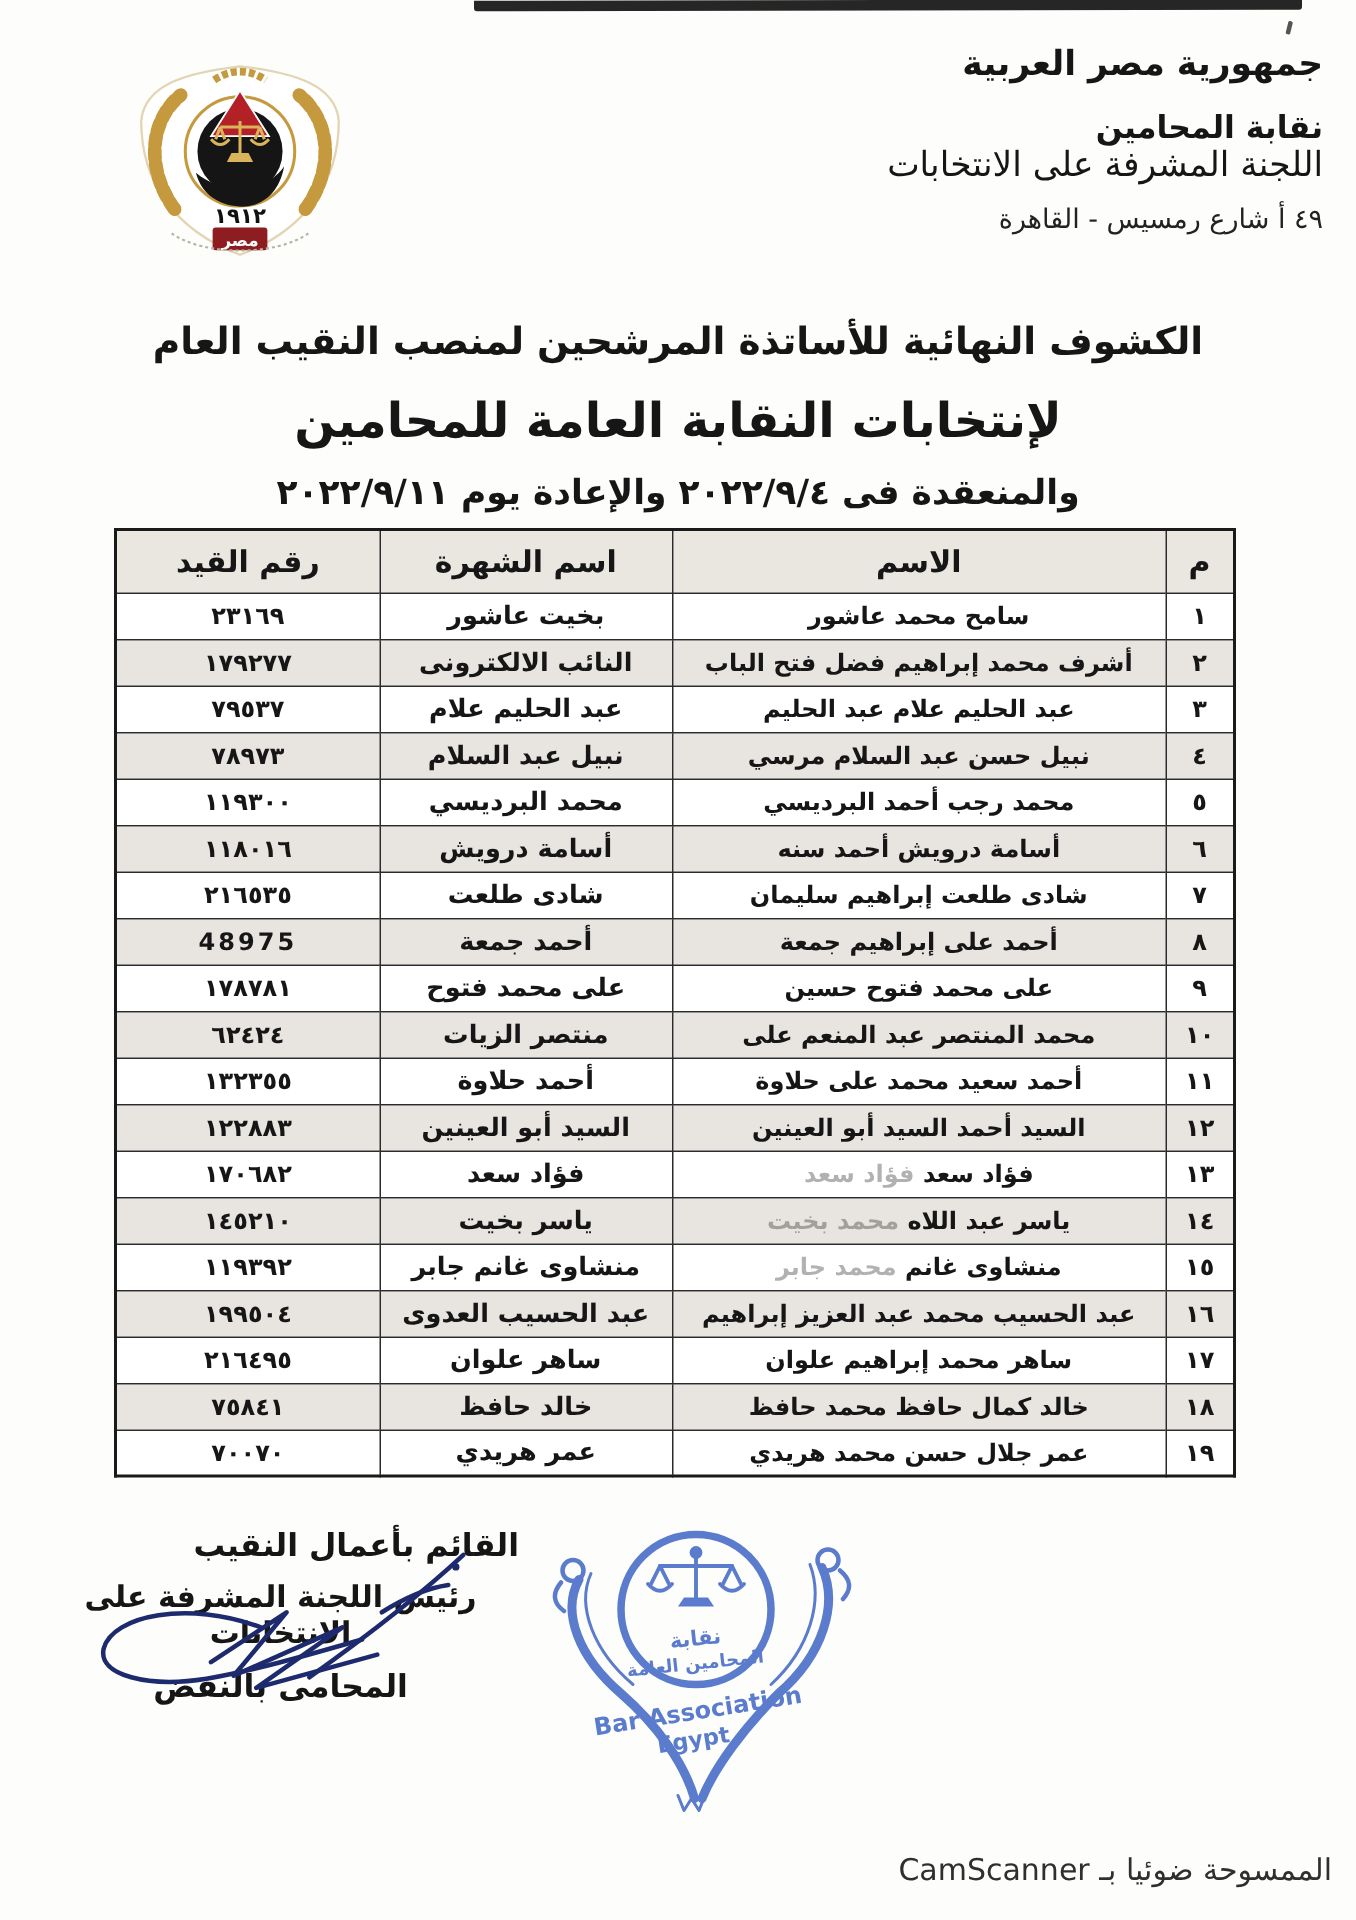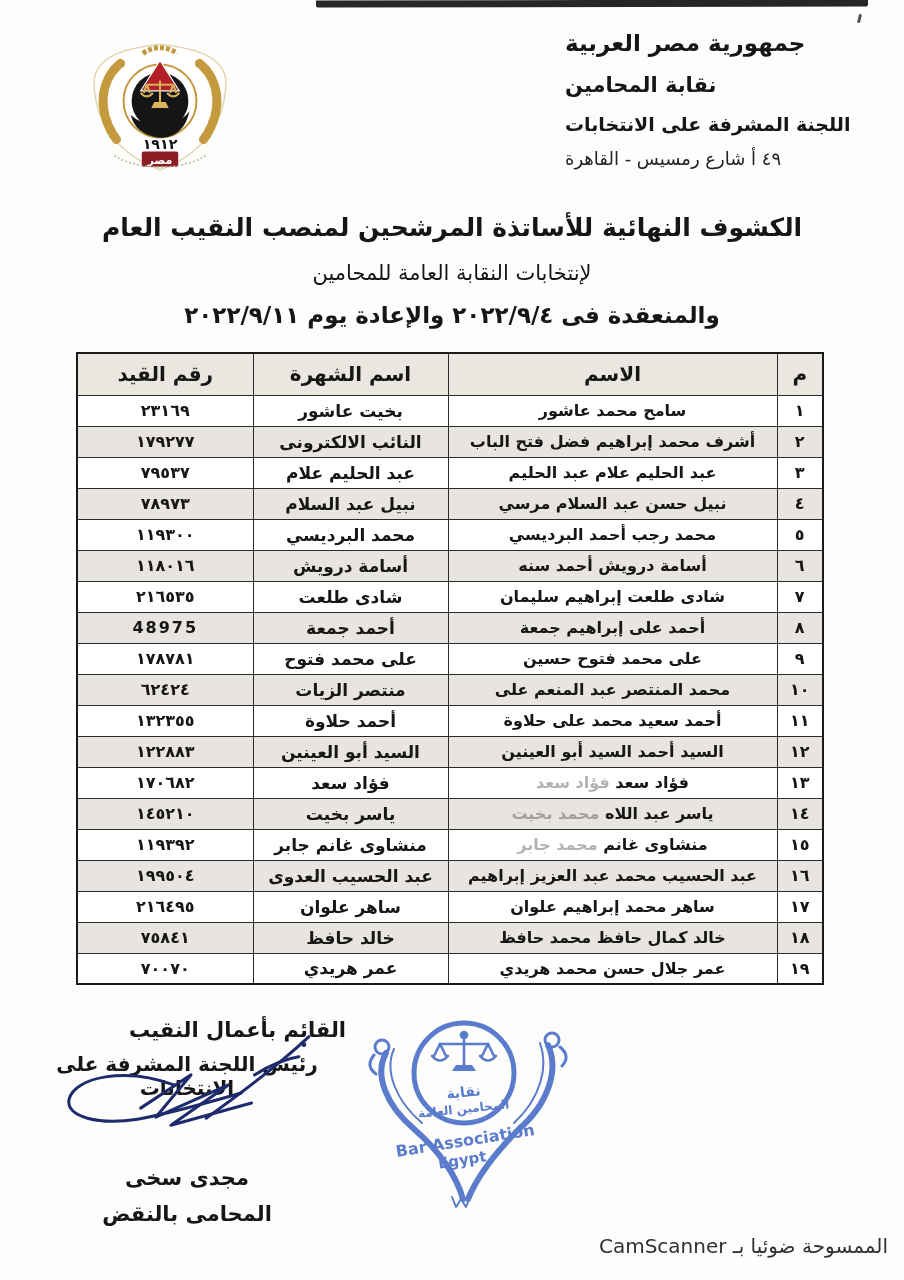--- a/index.html
+++ b/index.html
@@ -12,31 +12,31 @@
   *{box-sizing:border-box;}
   body{margin:0;background:#9a9a9a;font-family:"DejaVu Sans",sans-serif;}
   .page{
     position:relative;width:904px;height:1280px;margin:0 auto;
     background:#fdfdfb;overflow:hidden;color:#161616;
   }
   
   .scan-strip{position:absolute;left:316px;top:0;width:552px;height:7px;background:#262626;border-radius:0 0 2px 2px;transform:skewY(-.12deg);}
   .scan-tick{position:absolute;left:858px;top:14px;width:3px;height:9px;background:#555;transform:rotate(14deg);border-radius:1px;}
   
-  .letterhead{position:absolute;right:9px;top:30px;width:330px;text-align:left;direction:rtl;}
+  .letterhead{position:absolute;right:22px;top:30px;width:330px;text-align:right;direction:rtl;}
   .lh1{font-size:23px;font-weight:700;}
   .lh2{font-size:21px;font-weight:700;margin-top:17px;}
-  .lh3{font-size:19px;font-weight:700;margin-top:16px;}
+  .lh3{font-size:23px;font-weight:400;}
   .lh4{font-size:18px;font-weight:400;margin-top:13px;color:#222;}
   
   .emblem{position:absolute;left:84px;top:40px;width:152px;height:134px;}
   
   .title-block{position:absolute;left:80px;top:213px;width:744px;text-align:center;direction:rtl;}
   .t1{font-size:25px;font-weight:700;}
-  .t2{font-size:21px;font-weight:400;margin-top:19px;}
+  .t2{font-size:32px;font-weight:700;margin-top:19px;}
   .t3{font-size:23px;font-weight:700;margin-top:17px;}
   
   table.cand{
     position:absolute;left:76px;top:352px;width:746px;
     border-collapse:collapse;table-layout:fixed;direction:rtl;
     background:#fff;
   }
   table.cand td,table.cand th{
     border:1.4px solid #2b2b2b;padding:0 4px;text-align:center;vertical-align:middle;
     overflow:hidden;white-space:nowrap;
@@ -239,21 +239,20 @@
       <td class="c-name"><span>عمر جلال حسن محمد هريدي</span><span class="faded"></span></td>
       <td class="c-known">عمر هريدي</td>
       <td class="c-reg">٧٠٠٧٠</td>
     </tr>
       </tbody>
   </table>
 
   <div class="sig-block">
     <div class="sg1">القائم بأعمال النقيب</div>
     <div class="sg2">رئيس اللجنة المشرفة على الانتخابات</div>
-    <div class="sg-name">مجدى سخى</div>
     <div class="sg-role">المحامى بالنقض</div>
   </div>
 
   <svg class="sig-svg" viewBox="0 0 260 120">
     <g fill="none" stroke="var(--ink-blue)" stroke-width="3" stroke-linecap="round" stroke-linejoin="round">
       <path d="M150,85 C185,60 222,32 252,4"></path>
       <path d="M118,52 C70,34 20,44 14,66 C10,84 44,92 82,86 C116,80 150,70 185,60"></path>
       <path d="M85,75 L135,42 L100,84 L172,52 L115,92 L195,70"></path>
       <path d="M198,42 C214,32 228,26 242,24"></path>
       <circle cx="247" cy="12" r="2.4" fill="var(--ink-blue)" stroke="none"></circle>

